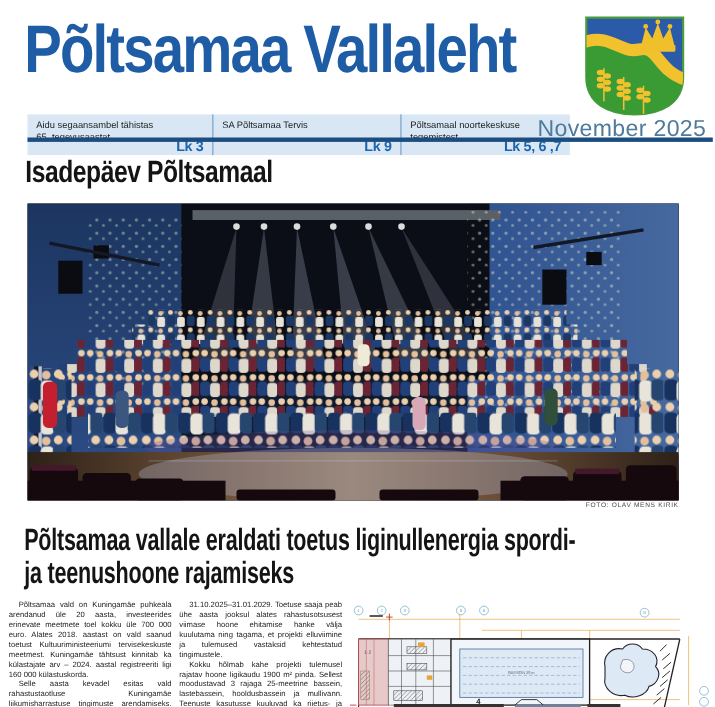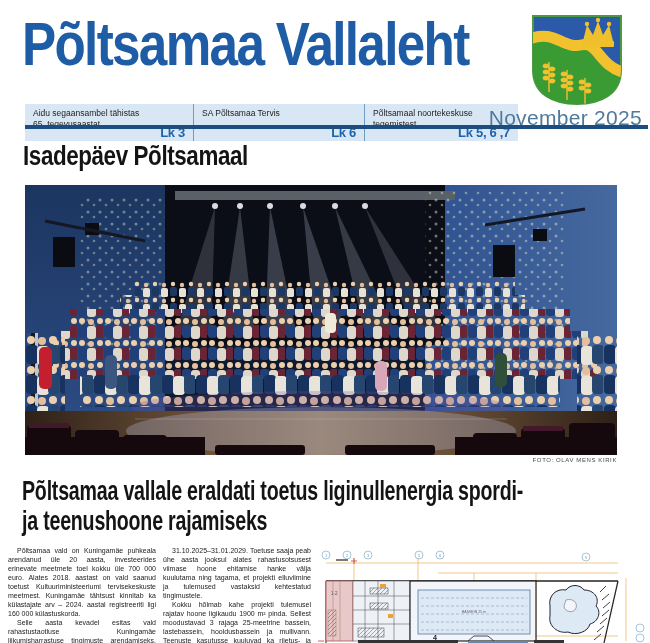--- a/index.html
+++ b/index.html
@@ -109,21 +109,21 @@
   </g>
 </svg>
 
 <div class="abs teaser-strip">
   <div class="teaser-cell" style="width:168px;">
     <span class="t-text" style="width:118px;">Aidu segaansambel tähistas 65. tegevusaastat</span>
     <span class="t-page">Lk 3</span>
   </div>
   <div class="teaser-cell" style="width:171px;">
     <span class="t-text">SA Põltsamaa Tervis</span>
-    <span class="t-page">Lk 6</span>
+    <span class="t-page">Lk 9</span>
   </div>
   <div class="teaser-cell" style="width:154px;">
     <span class="t-text" style="width:108px;">Põltsamaal noortekeskuse tegemistest</span>
     <span class="t-page">Lk 5, 6 ,7</span>
   </div>
 </div>
 
 <div class="abs mast-rule"></div>
 <div class="abs issue-date">November  2025</div>
 

